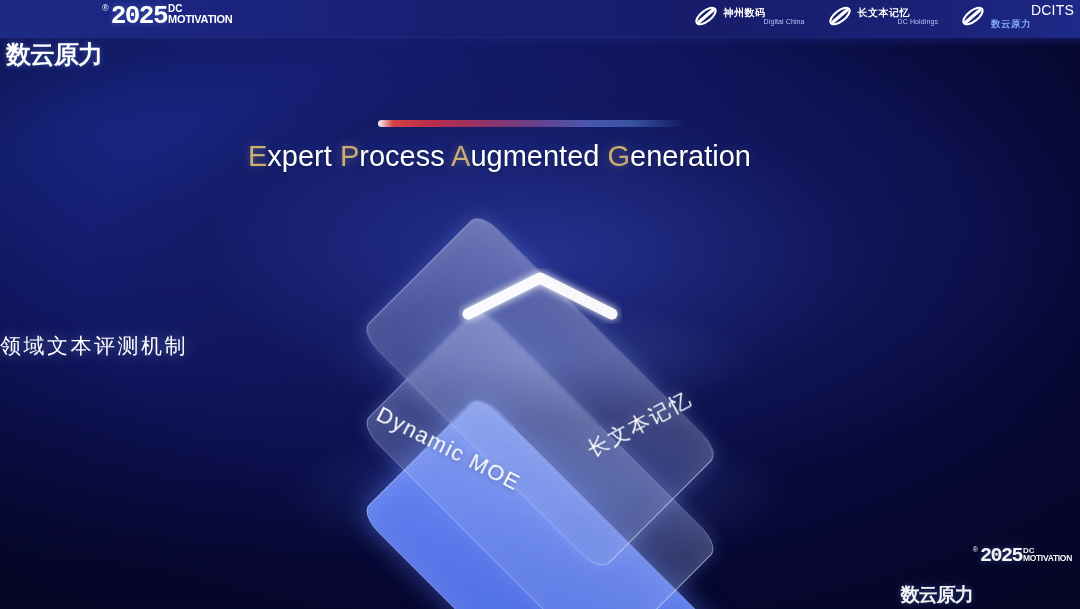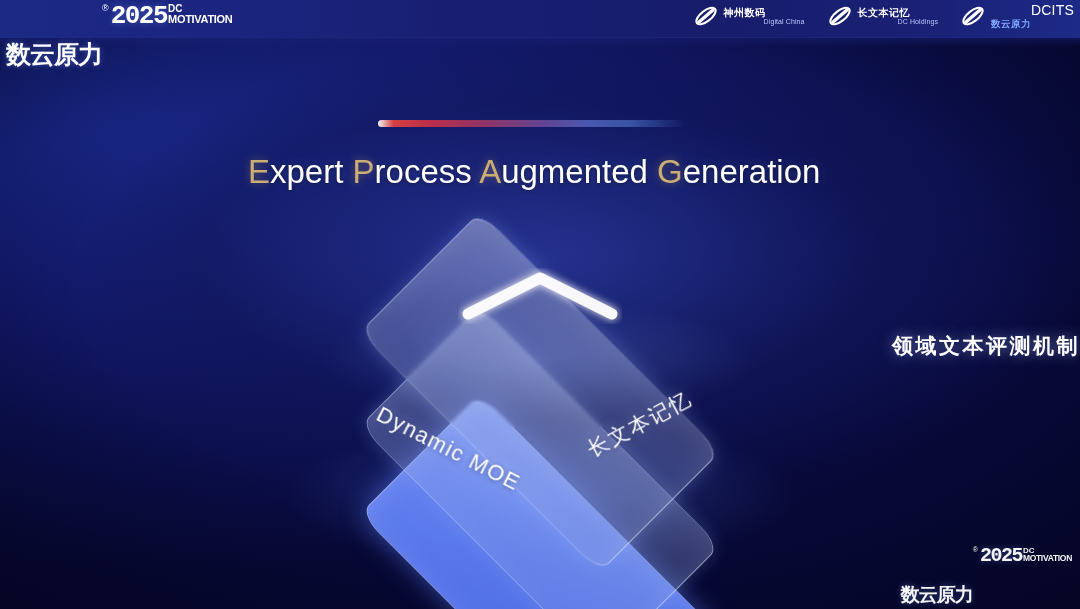--- a/index.html
+++ b/index.html
@@ -111,23 +111,23 @@
   .rule {
     position:absolute; top:120px; left:378px; width:308px; height:7px; z-index:7;
     border-radius:4px;
     background:linear-gradient(90deg,#ffffff 0%,#e0413f 5%,#c0304b 18%,#9a3566 34%,#6a4491 52%,#4d5bb4 68%,#3c57a6 82%,rgba(40,60,140,0) 100%);
     filter:blur(0.3px);
     opacity:0.95;
   }
 
   
   .subtitle {
-    position:absolute; top:152px; left:248px; z-index:7;
+    position:absolute; top:136px; left:248px; z-index:7;
     font-family:"Liberation Sans","DejaVu Sans",sans-serif;
-    font-size:33px; font-weight:normal; line-height:40px; white-space:nowrap;
+    font-size:29px; font-weight:normal; line-height:40px; white-space:nowrap;
     color:#ffffff;
     text-shadow:0 1px 4px rgba(0,0,0,0.5),0 0 12px rgba(120,160,255,0.28);
   }
   .subtitle .cap { color:#cbae74; text-shadow:0 0 8px rgba(200,165,100,0.45); }
 
   
   .stack {
     position:absolute; left:0; top:0; width:1080px; height:609px; z-index:4;
   }
   .layer {
@@ -178,22 +178,22 @@
     width:164px; height:56px; z-index:5;
   }
 
   
   .layer-label {
     position:absolute; z-index:5;
     font-family:"DejaVu Sans","Liberation Sans",sans-serif;
     color:#ffffff; white-space:nowrap;
   }
   .label-top {
-    left:0; right:0; top:332px; text-align:right;
-    font-size:21px; font-weight:bold; letter-spacing:2.5px;
+    left:0; right:0; top:332px; text-align:left;
+    font-size:21px; font-weight:normal; letter-spacing:2.5px;
     text-shadow:0 1px 5px rgba(20,30,90,0.6), 0 0 14px rgba(180,205,255,0.55);
   }
   .label-bot {
     left:0; right:0; top:511px; text-align:center;
     font-size:19px; font-weight:bold; letter-spacing:2.5px;
     text-shadow:0 1px 5px rgba(20,35,120,0.6), 0 0 14px rgba(200,220,255,0.6);
   }
   .label-left {
     left:378px; top:400px;
     font-family:"Liberation Sans","DejaVu Sans",sans-serif;

